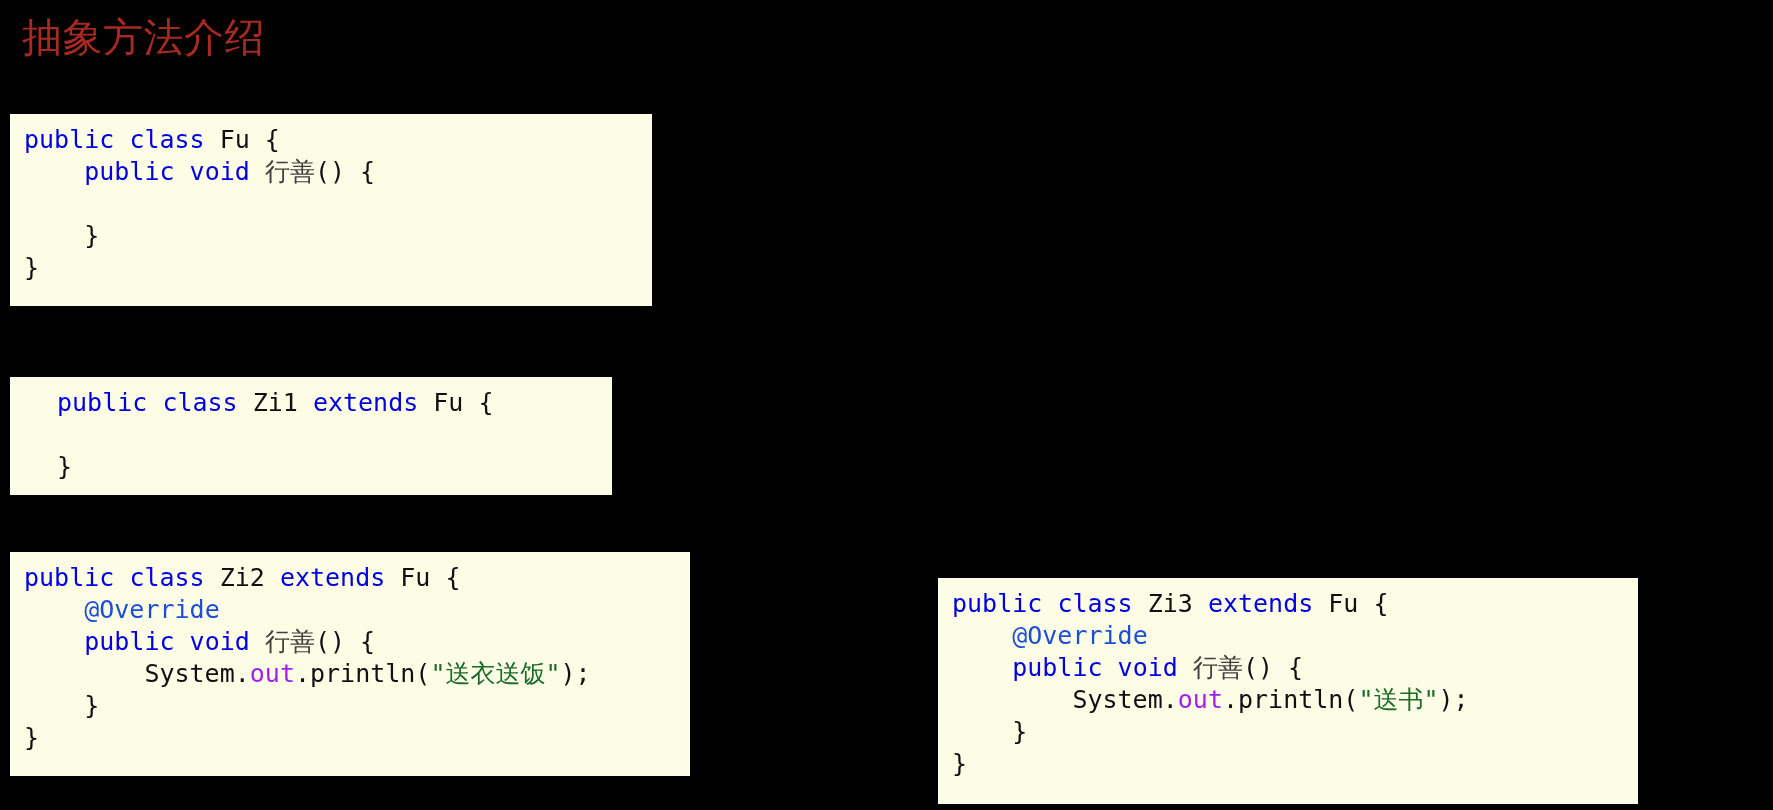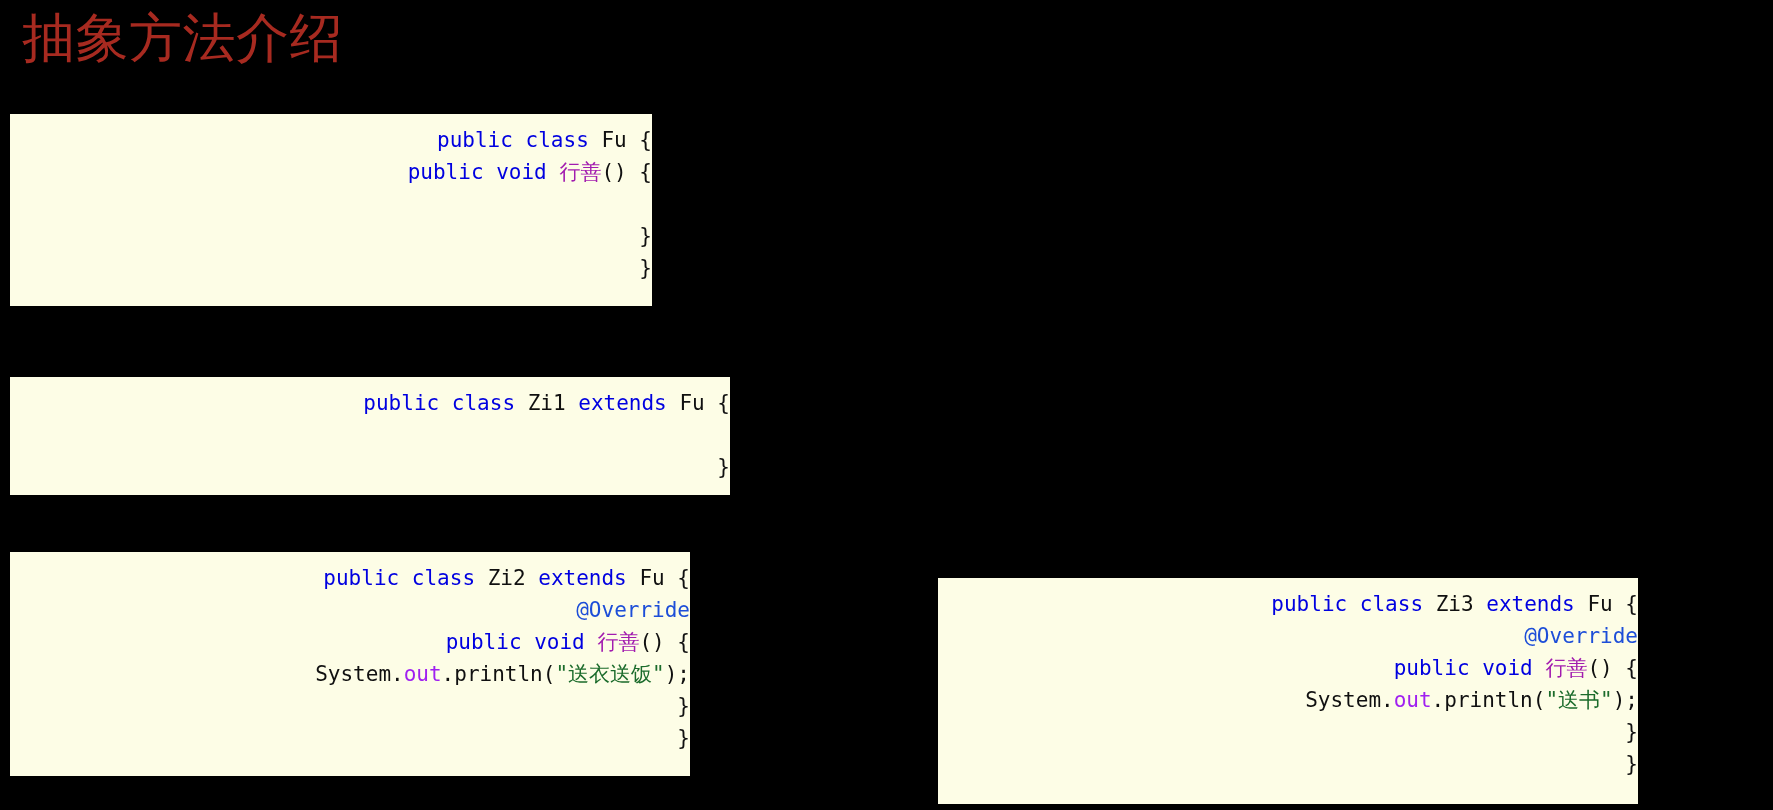--- a/index.html
+++ b/index.html
@@ -21,61 +21,60 @@
     width: 1773px;
     height: 810px;
     background: #000000;
   }
 
   .slide-title {
     position: absolute;
     left: 22px;
     top: 13px;
     font-family: "Liberation Serif", "DejaVu Serif", serif;
-    font-size: 53px;
+    font-size: 40px;
     line-height: 50px;
     font-weight: 400;
     color: #A72A20;
     white-space: pre;
     letter-spacing: 0.5px;
   }
 
   .code-panel {
     position: absolute;
     background: #FDFDE6;
     box-sizing: border-box;
     overflow: hidden;
   }
 
   .code-body {
     font-family: "DejaVu Sans Mono", "Liberation Mono", monospace;
-    font-size: 21px;
+    font-size: 25px;
     line-height: 32px;
     white-space: pre;
     color: #101010;
     padding: 10px 0 0 14px;
-    text-align: right;
   }
 
   .code-line {
     white-space: pre;
     height: 32px;
   }
 
   
   .kw      { color: #0000E0; }
   .plain   { color: #101010; }
-  .method  { color: #a21caf; }
+  .method  { color: #404040; }
   .anno    { color: #1d4ed8; }
   .field   { color: #A020F0; }
   .str     { color: #1B6B2B; }
 
   
   #panel-fu        { left: 10px;  top: 114px; width: 642px;  height: 192px; }
-  #panel-zi1       { left: 10px;  top: 377px; width: 720px;  height: 118px; }
+  #panel-zi1       { left: 10px;  top: 377px; width: 602px;  height: 118px; padding-left: 33px; }
   #panel-zi2       { left: 10px;  top: 552px; width: 680px;  height: 224px; }
   #panel-zi3       { left: 890px; top: 578px; width: 700px;  height: 226px; margin-left: 48px; }
 </style>
 </head>
 <body>
 
 <div class="slide">
 
   <div class="slide-title">抽象方法介绍</div>
 

